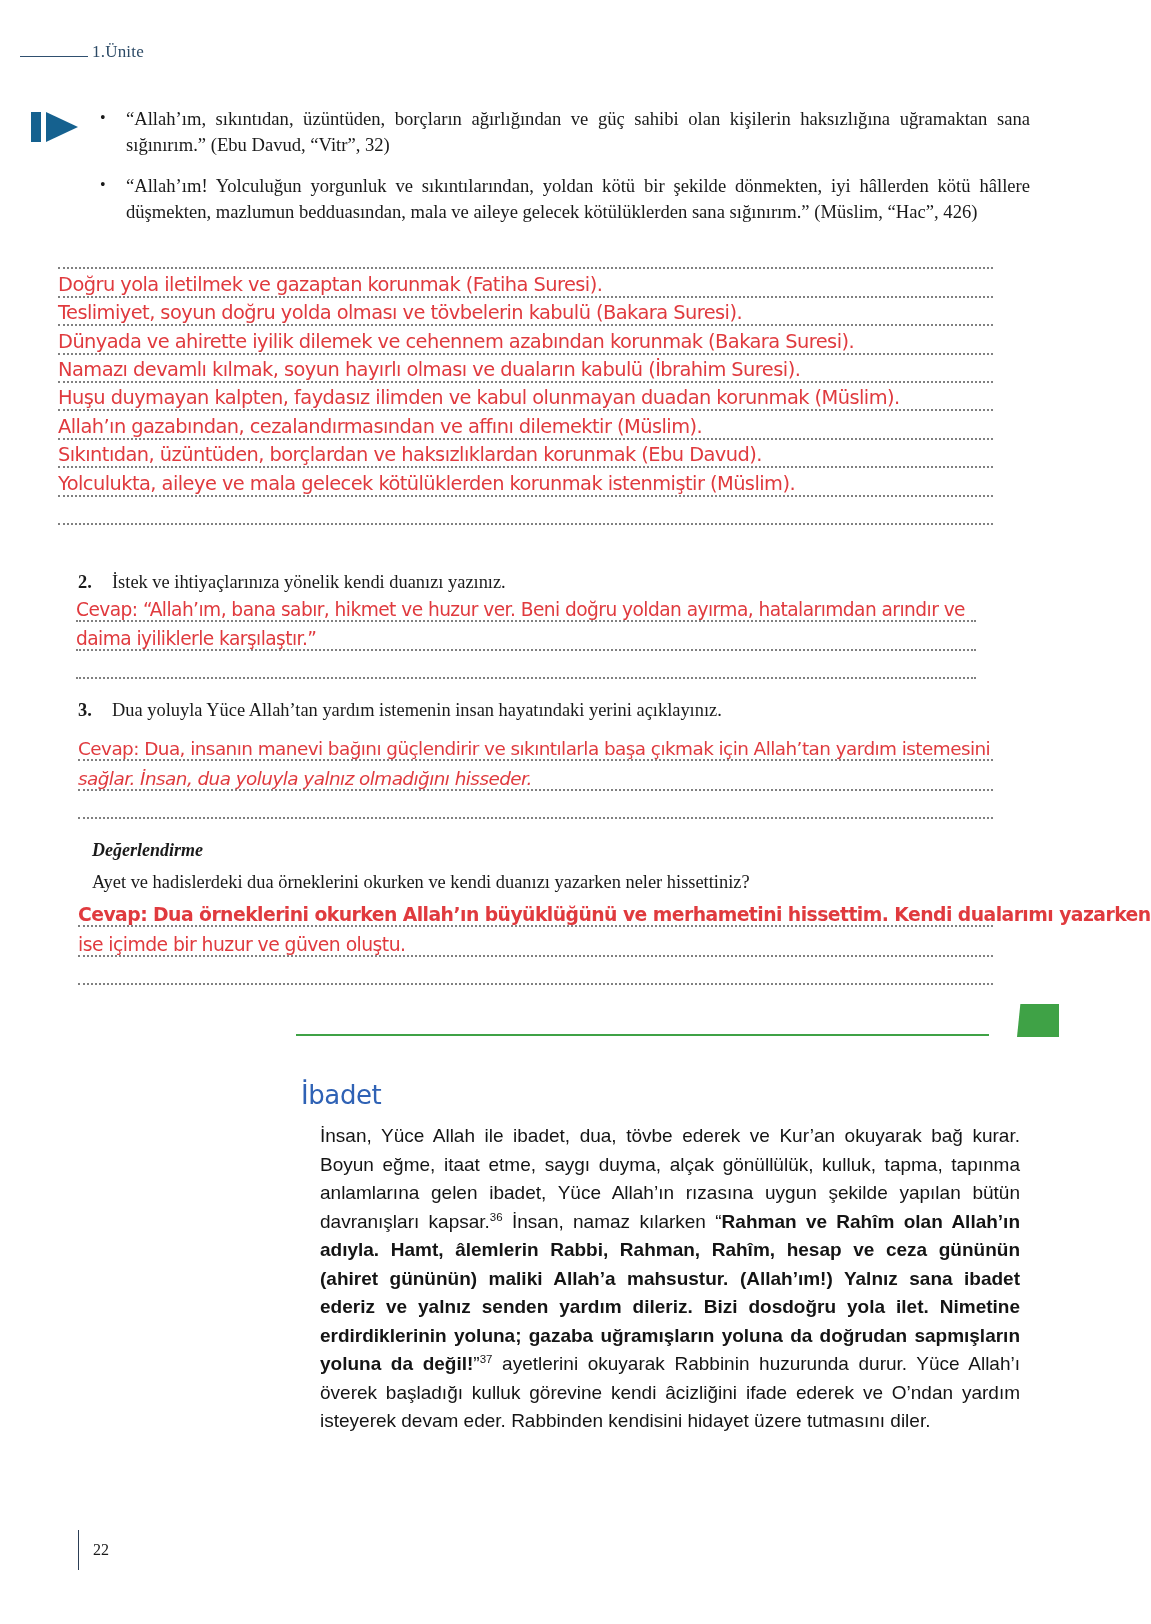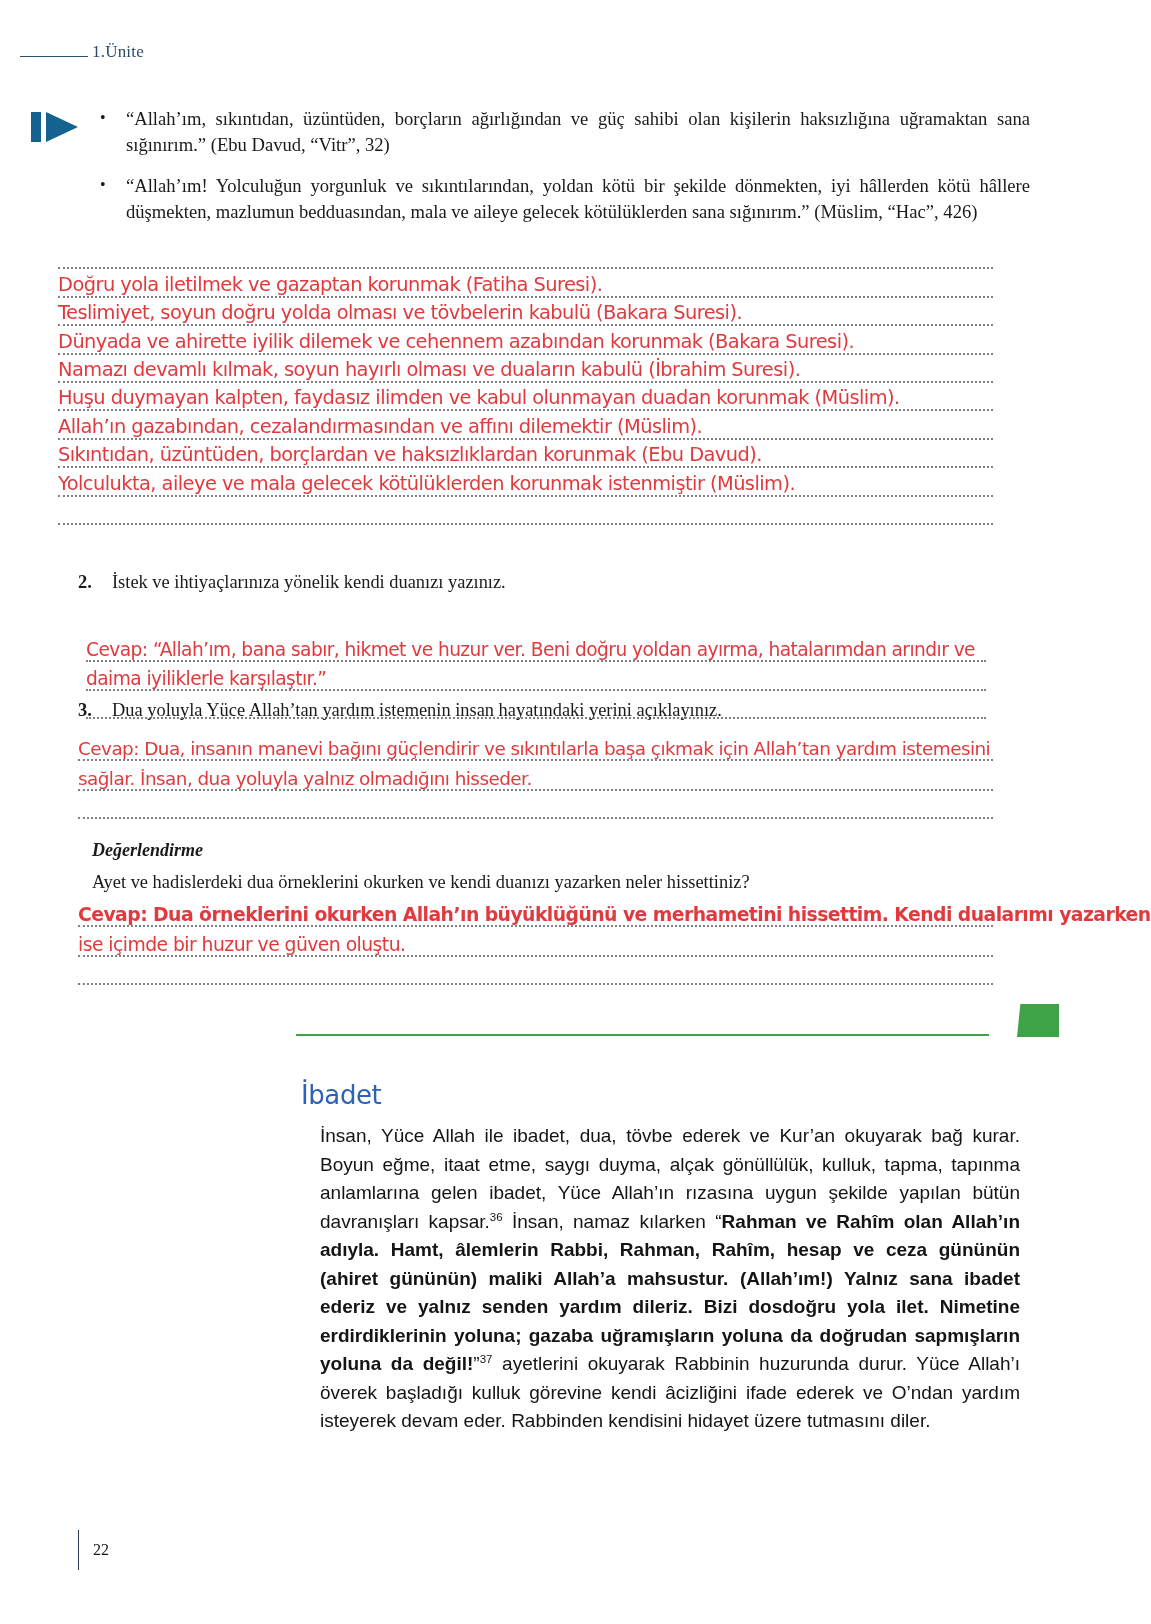--- a/index.html
+++ b/index.html
@@ -262,40 +262,40 @@
       <span class="ink">Yolculukta, aileye ve mala gelecek kötülüklerden korunmak istenmiştir (Müslim).</span>
     </div>
   <div class="ruled-line blank"></div>
 </div>
 
 <div class="question" style="top:572px;">
   <span class="qnum">2.</span>
   <span class="qtext">İstek ve ihtiyaçlarınıza yönelik kendi duanızı yazınız.</span>
 </div>
 
-<div class="ruled" style="left:86px; top:595px; width:900px;margin-top:40px;">
+<div class="ruled" style="left:76px; top:595px; width:900px;">
   <div class="ruled-line">
       <span class="ink" style="font-size:18.6px;">Cevap: “Allah’ım, bana sabır, hikmet ve huzur ver. Beni doğru yoldan ayırma, hatalarımdan arındır ve</span>
     </div>
   <div class="ruled-line">
       <span class="ink" style="font-size:18.6px;">daima iyiliklerle karşılaştır.”</span>
     </div>
   <div class="ruled-line blank"></div>
 </div>
 
 <div class="question" style="top:700px;">
   <span class="qnum">3.</span>
   <span class="qtext">Dua yoluyla Yüce Allah’tan yardım istemenin insan hayatındaki yerini açıklayınız.</span>
 </div>
 
 <div class="ruled" style="left:78px; top:730px; width:915px;">
   <div class="ruled-line" style="height:32px;">
       <span class="ink" style="font-size:18.4px; background:transparent;">Cevap: Dua, insanın manevi bağını güçlendirir ve sıkıntılarla başa çıkmak için Allah’tan yardım istemesini</span>
     </div>
-  <div class="ruled-line" style="height:30px;">
+  <div class="ruled-line" style="height:30px;font-style:italic;">
       <span class="ink" style="font-size:18.4px;">sağlar. İnsan, dua yoluyla yalnız olmadığını hisseder.</span>
     </div>
   <div class="ruled-line blank"></div>
 </div>
 
 <div class="eval-title" style="top:840px;">Değerlendirme</div>
 <div class="eval-q" style="top:872px;">Ayet ve hadislerdeki dua örneklerini okurken ve kendi duanızı yazarken neler hissettiniz?</div>
 
 <div class="ruled" style="left:78px; top:896px; width:915px;">
   <div class="ruled-line" style="height:32px;font-weight:bold;">

